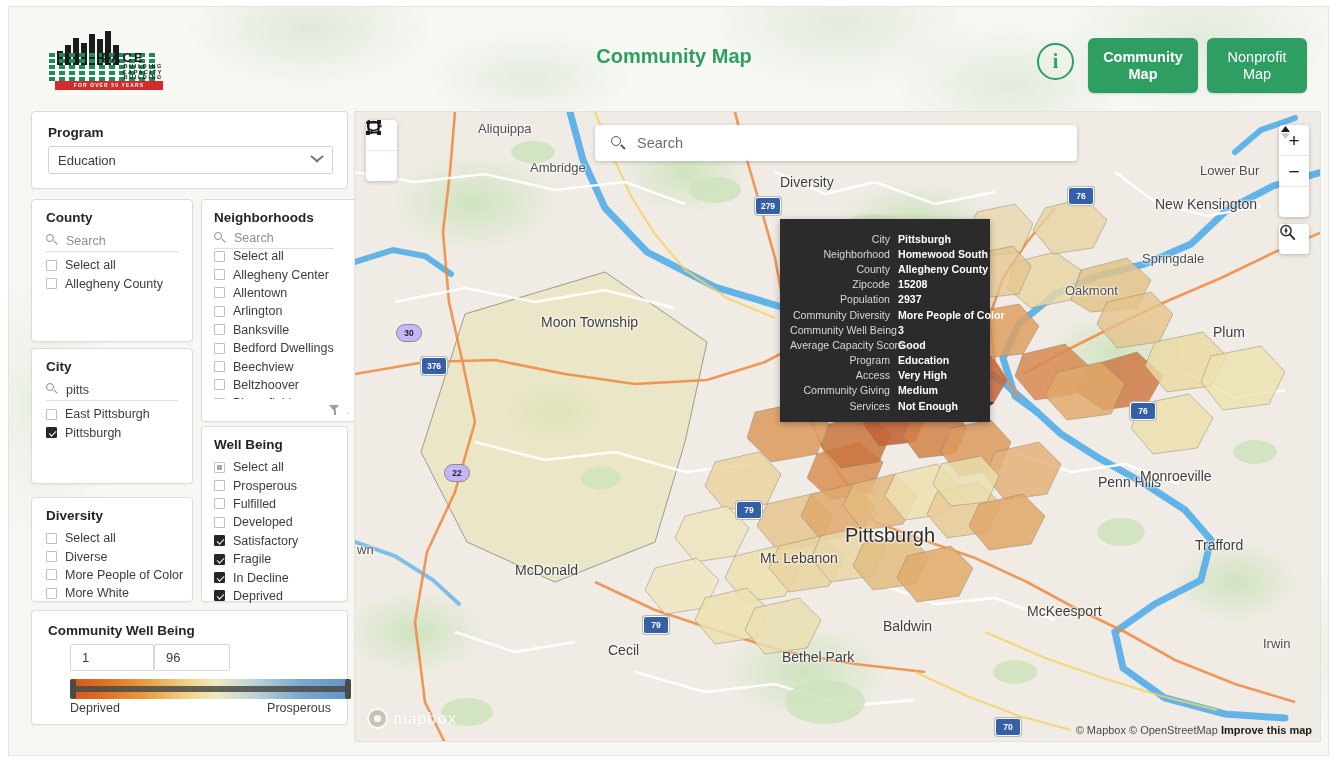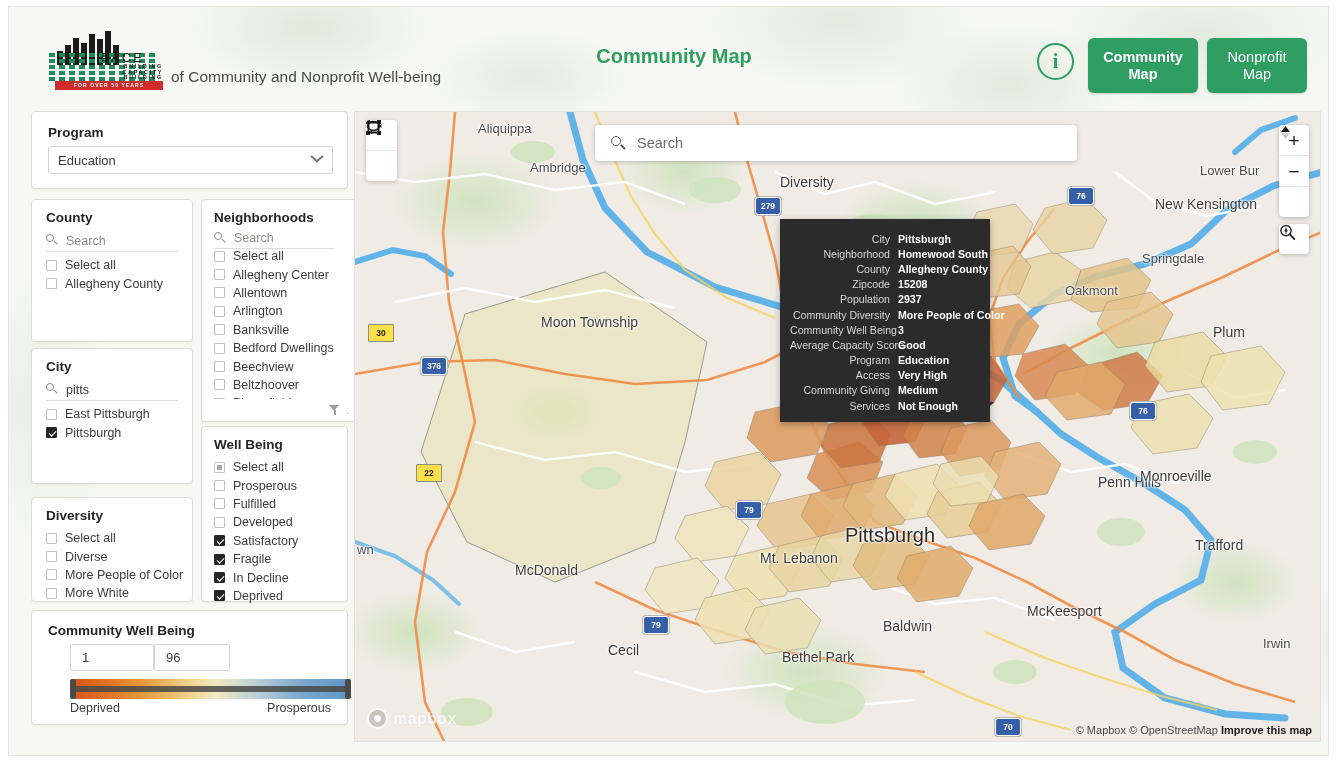--- a/index.html
+++ b/index.html
@@ -36,21 +36,21 @@
   }
 
   
   .header{position:absolute;left:0;top:0;width:1321px;height:92px;}
   .logo{position:absolute;left:40px;top:24px;width:120px;height:58px;}
   .logo-bars{position:absolute;left:6px;top:0;width:110px;height:34px;}
   .logo-bars i{position:absolute;bottom:0;width:6px;background:#1b1b1b;}
   .logo-grid{position:absolute;left:0;top:22px;width:110px;height:28px;}
   .logo-grid .row{position:absolute;left:0;height:4px;width:100%;
       background:repeating-linear-gradient(to right,#1f8a5a 0 6px,transparent 6px 10px);}
-  .logo-word{position:absolute;left:52px;top:20px;font-size:13px;font-weight:normal;letter-spacing:2.2px;color:#1b1b1b;line-height:1;}
+  .logo-word{position:absolute;left:52px;top:20px;font-size:13px;font-weight:bold;letter-spacing:2.2px;color:#1b1b1b;line-height:1;}
   .logo-sub{position:absolute;left:52px;top:33px;font-size:5.5px;font-weight:bold;letter-spacing:1.6px;color:#1b1b1b;line-height:5.6px;text-align:right;width:62px;}
   .logo-banner{position:absolute;left:6px;top:50px;width:108px;height:9px;background:#d12b2b;
       color:#fff;font-size:5px;font-weight:bold;letter-spacing:1.1px;text-align:center;line-height:9px;}
   .title-main{position:absolute;left:162px;top:33px;font-size:19.5px;font-weight:bold;color:#2f9e63;letter-spacing:.1px;}
   .title-sub{position:absolute;left:162px;top:61px;font-size:15.5px;color:#4a4a4a;}
   .center-title{position:absolute;left:500px;top:38px;width:330px;text-align:center;font-size:20px;font-weight:bold;color:#2f9e63;}
   .center-sub{position:absolute;left:500px;top:63px;width:330px;text-align:center;font-size:13.5px;color:#555;}
   .info-btn{position:absolute;left:1028px;top:36px;width:37px;height:37px;border:2px solid #2f9e63;border-radius:50%;
       box-sizing:border-box;color:#2f9e63;font-size:20px;font-weight:bold;font-family:"Liberation Serif",serif;
       display:flex;align-items:center;justify-content:center;cursor:pointer;background:transparent;}
@@ -145,21 +145,21 @@
       radial-gradient(ellipse 100px 60px at 60px 520px, #cfe3bf 0%, rgba(207,227,191,0) 72%),
       #f0ece5;}
   .map svg{position:absolute;inset:0;}
   .mlabel{position:absolute;color:#3d3d3d;white-space:nowrap;font-size:14px;
       text-shadow:0 0 3px #fff,0 0 3px #fff,0 0 2px #fff;pointer-events:none;}
   .mlabel.big{font-size:20px;color:#2a2a2a;}
   .mlabel.sm{font-size:13px;color:#4d4d4d;}
   .shield{position:absolute;width:24px;height:16px;border-radius:3px;background:#3560a8;color:#fff;
       font-size:8.5px;font-weight:bold;display:flex;align-items:center;justify-content:center;
       border:1.5px solid #fff;box-shadow:0 0 0 1px #b7b7b3;}
-  .shield.us{background:#fde047;color:#222;border:1.5px solid #8b8b87;box-shadow:none;border-radius:1px;}
+  .shield.us{background:#c4b5fd;color:#222;border:1.5px solid #8b8b87;box-shadow:none;border-radius:9px;margin-left:28px;}
 
   .map-search{position:absolute;left:240px;top:13px;width:482px;height:36px;background:#fff;border-radius:4px;
       box-shadow:0 1px 4px rgba(0,0,0,.22);display:flex;align-items:center;padding-left:16px;box-sizing:border-box;}
   .map-search .mg2{width:14px;height:14px;position:relative;margin-right:12px;}
   .map-search .mg2 i{position:absolute;left:0;top:0;width:10px;height:10px;border:1.7px solid #555;border-radius:50%;box-sizing:border-box;}
   .map-search .mg2 b{position:absolute;left:9px;top:10px;width:6px;height:1.7px;background:#555;transform:rotate(45deg);}
   .map-search span{font-size:14.5px;color:#6c6c6c;}
 
   .tool-stack{position:absolute;left:11px;top:8px;width:31px;background:#fff;border-radius:4px;
       box-shadow:0 1px 4px rgba(0,0,0,.22);overflow:hidden;}
@@ -222,21 +222,20 @@
       <div class="logo-word">PACE</div>
       <div class="logo-sub">
         <div>BUILDING</div>
         <div>CAPACITY</div>
         <div>BUILDING</div>
         <div>COMMUNITY</div>
       </div>
       <div class="logo-banner">FOR OVER 50 YEARS</div>
     </div>
 
-    <div class="title-sub">of Community and Nonprofit Well-being</div>
     <div class="center-title">Community Map</div>
 
     <div class="info-btn">i</div>
 
     <div class="navbtn primary">
       <span>Community</span>
       <span>Map</span>
     </div>
     <div class="navbtn secondary">
       <span>Nonprofit</span>

